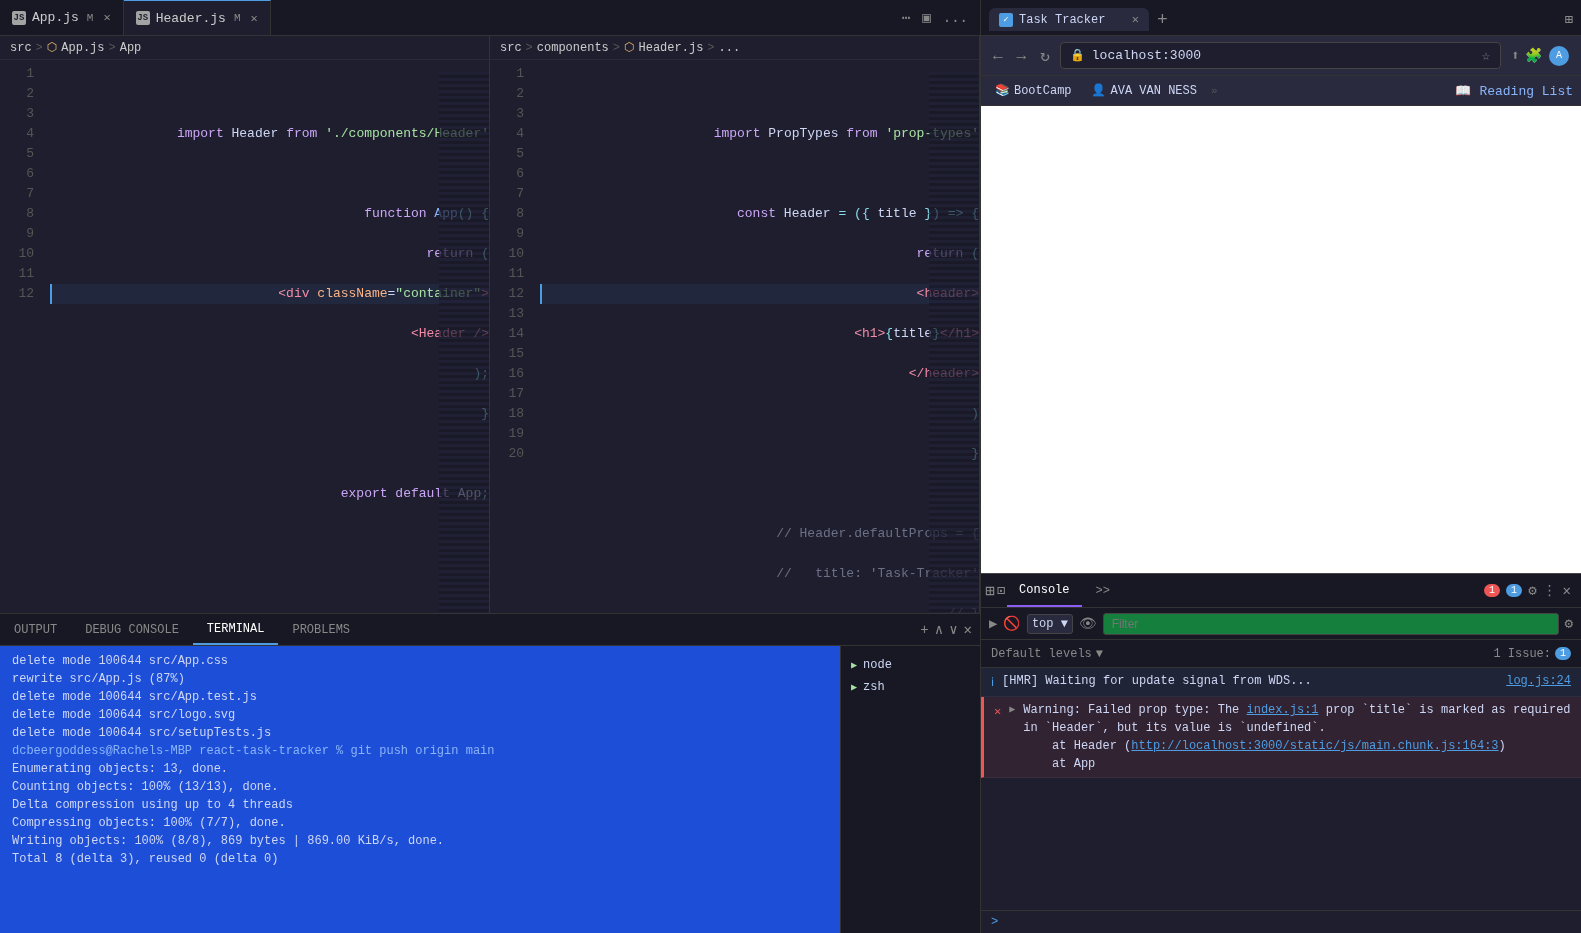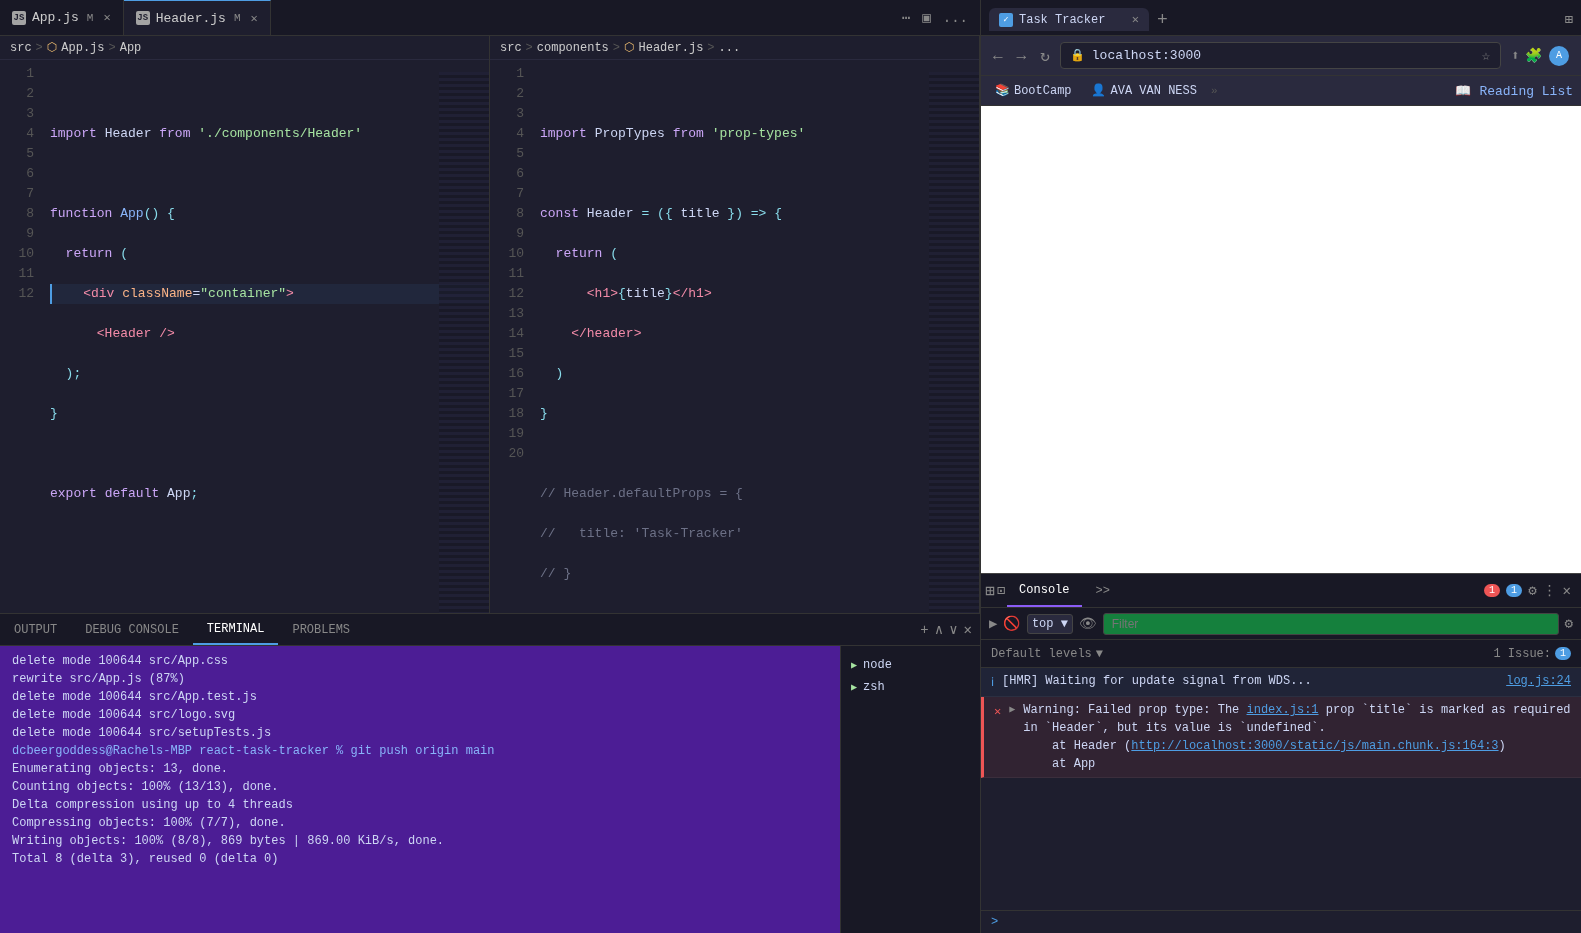--- a/index.html
+++ b/index.html
@@ -32,34 +32,34 @@
     
     .breadcrumb { display: flex; align-items: center; background: #1e1e2e; padding: 4px 10px; font-size: 12px; color: #888; gap: 4px; border-bottom: 1px solid #2a2a3e; }
     .breadcrumb-sep { color: #555; }
 
     
     .code-area { flex: 1; overflow-y: auto; position: relative; }
     .code-lines { display: flex; height: 100%; }
     .line-numbers { width: 42px; padding: 0 8px; background: #1e1e2e; color: #555; text-align: right; font-size: 13px; line-height: 20px; padding-top: 4px; user-select: none; flex-shrink: 0; }
     .line-numbers div { height: 20px; }
     .code-content { flex: 1; padding: 4px 0; padding-left: 8px; font-size: 13px; line-height: 20px; overflow-x: hidden; white-space: pre; }
-    .code-content .line { height: 20px; display: block; }
+    .code-content .line { height: 20px; display: block; text-align: right; }
 
     
     .kw { color: #cba6f7; }
     .fn { color: #89b4fa; }
     .str { color: #a6e3a1; }
     .tag { color: #f38ba8; }
     .attr { color: #fab387; }
     .cm { color: #6c7086; }
     .var { color: #cdd6f4; }
     .punct { color: #89dceb; }
 
     
-    .bottom-panel { height: 320px; border-top: 1px solid #333; display: flex; flex-direction: column; background: #4c1d95; }
+    .bottom-panel { height: 320px; border-top: 1px solid #333; display: flex; flex-direction: column; background: #1d4ed8; }
     .panel-tabs { display: flex; background: #181825; border-bottom: 1px solid #333; align-items: center; height: 32px; }
     .panel-tab { padding: 0 14px; font-size: 12px; color: #888; cursor: pointer; height: 100%; display: flex; align-items: center; }
     .panel-tab.active { color: #fff; border-bottom: 2px solid #4e9de3; }
     .panel-spacer { flex: 1; }
     .panel-controls { display: flex; align-items: center; padding: 0 8px; gap: 6px; }
     .panel-ctrl-btn { color: #888; font-size: 14px; cursor: pointer; }
     .terminal-body { flex: 1; overflow-y: auto; padding: 6px 12px; font-size: 12px; line-height: 18px; color: #cdd6f4; }
     .terminal-body .t-line { white-space: pre-wrap; word-break: break-all; }
     .terminal-body .t-prompt { color: #89b4fa; }
 
@@ -251,20 +251,21 @@
                   <div>18</div>
                   <div>19</div>
                   <div>20</div>
               </div>
               <div class="code-content">
 <span class="line">&nbsp;</span>
 <span class="line"><span class="kw">import</span> <span class="var">PropTypes</span> <span class="kw">from</span> <span class="str">'prop-types'</span></span>
 <span class="line">&nbsp;</span>
 <span class="line"><span class="kw">const</span> <span class="var">Header</span> <span class="punct">=</span> <span class="punct">({</span> <span class="var">title</span> <span class="punct">})</span> <span class="punct">=&gt;</span> <span class="punct">{</span></span>
 <span class="line">  <span class="kw">return</span> <span class="punct">(</span></span>
+<span class="line" style="background:rgba(78,157,227,0.08);border-left:2px solid #4e9de3;">    <span class="tag">&lt;header&gt;</span></span>
 <span class="line">      <span class="tag">&lt;h1&gt;</span><span class="punct">{</span><span class="var">title</span><span class="punct">}</span><span class="tag">&lt;/h1&gt;</span></span>
 <span class="line">    <span class="tag">&lt;/header&gt;</span></span>
 <span class="line">  <span class="punct">)</span></span>
 <span class="line"><span class="punct">}</span></span>
 <span class="line">&nbsp;</span>
 <span class="line"><span class="cm">// Header.defaultProps = {</span></span>
 <span class="line"><span class="cm">// &nbsp;&nbsp;title: 'Task-Tracker'</span></span>
 <span class="line"><span class="cm">// }</span></span>
 
 

